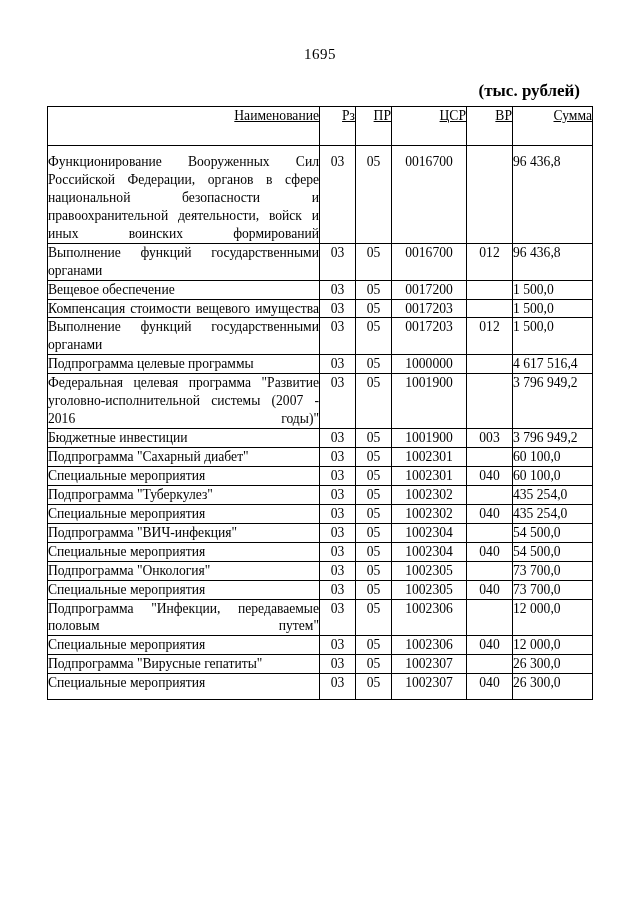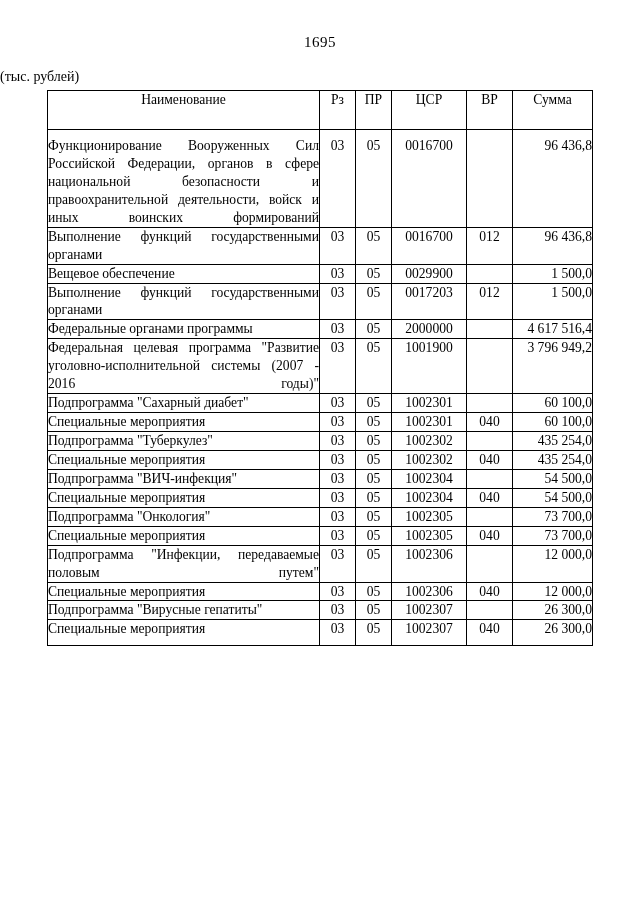--- a/index.html
+++ b/index.html
@@ -11,55 +11,57 @@
     width: 640px;
     height: 905px;
     font-family: "Liberation Serif", serif;
     color: #000000;
     position: relative;
   }
   .page {
     width: 640px;
     height: 905px;
     box-sizing: border-box;
-    padding: 0;
+    padding: 12px;
     position: relative;
   }
   .page-number {
     text-align: center;
     font-size: 15px;
     padding-top: 34px;
     letter-spacing: 0.5px;
   }
   .units-line {
-    text-align: left;
-    font-size: 14px;
+    text-align: right;
+    font-size: 17px;
     padding-right: 48px;
     padding-top: 18px;
+    font-weight: bold;
   }
   table.doc {
     border-collapse: collapse;
     margin: 5px auto 0 auto;
     width: 545px;
     table-layout: fixed;
   }
   table.doc td, table.doc th {
     border: 1px solid #000000;
     vertical-align: top;
     font-size: 13.6px;
     line-height: 1.32;
     padding: 0;
   }
   thead th {
-    text-align: center;
+    text-align: right;
     font-weight: normal;
     height: 38px;
     vertical-align: middle;
     font-size: 14px;
     padding: 2px 3px;
+    text-decoration: underline;
   }
   
   col.c-name { width: 272px; }
   col.c-rz   { width: 36px; }
   col.c-pr   { width: 36px; }
   col.c-csr  { width: 75px; }
   col.c-vr   { width: 46px; }
   col.c-sum  { width: 80px; }
 
   tbody td {
@@ -85,21 +87,20 @@
   }
   .cell-name.spread {
     text-align: justify;
     text-align-last: justify;
   }
   .cell-code {
     text-align: center;
     white-space: nowrap;
   }
   .cell-sum {
-    text-align: right;
     padding-right: 9px;
     white-space: nowrap;
   }
   .btm-align { vertical-align: bottom; }
 </style>
 </head>
 <body>
 
 <div class="page">
 
@@ -140,47 +141,63 @@
           <td class="cell-code btm-align">03</td>
           <td class="cell-code btm-align">05</td>
           <td class="cell-code btm-align">0016700</td>
           <td class="cell-code btm-align">012</td>
           <td class="cell-sum btm-align">96 436,8</td>
         </tr>
         <tr>
           <td class="cell-name single">Вещевое обеспечение</td>
           <td class="cell-code">03</td>
           <td class="cell-code">05</td>
-          <td class="cell-code">0029900</td>
+          <td class="cell-code">0017200</td>
           <td class="cell-code"></td>
           <td class="cell-sum">1 500,0</td>
+        </tr>
+        <tr>
+          <td class="cell-name spread">Компенсация стоимости вещевого имущества</td>
+          <td class="cell-code btm-align">03</td>
+          <td class="cell-code btm-align">05</td>
+          <td class="cell-code btm-align">0017203</td>
+          <td class="cell-code btm-align"></td>
+          <td class="cell-sum btm-align">1 500,0</td>
         </tr>
         <tr>
           <td class="cell-name spread">Выполнение функций государственными органами</td>
           <td class="cell-code btm-align">03</td>
           <td class="cell-code btm-align">05</td>
           <td class="cell-code btm-align">0017203</td>
           <td class="cell-code btm-align">012</td>
           <td class="cell-sum btm-align">1 500,0</td>
         </tr>
         <tr>
-          <td class="cell-name single">Федеральные органами программы</td>
-          <td class="cell-code">03</td>
-          <td class="cell-code">05</td>
-          <td class="cell-code">2000000</td>
+          <td class="cell-name single">Подпрограмма целевые программы</td>
+          <td class="cell-code">03</td>
+          <td class="cell-code">05</td>
+          <td class="cell-code">1000000</td>
           <td class="cell-code"></td>
           <td class="cell-sum">4 617 516,4</td>
         </tr>
         <tr>
           <td class="cell-name spread">Федеральная целевая программа "Развитие уголовно-исполнительной системы (2007 - 2016 годы)"</td>
           <td class="cell-code btm-align">03</td>
           <td class="cell-code btm-align">05</td>
           <td class="cell-code btm-align">1001900</td>
           <td class="cell-code btm-align"></td>
           <td class="cell-sum btm-align">3 796 949,2</td>
+        </tr>
+        <tr>
+          <td class="cell-name single">Бюджетные инвестиции</td>
+          <td class="cell-code">03</td>
+          <td class="cell-code">05</td>
+          <td class="cell-code">1001900</td>
+          <td class="cell-code">003</td>
+          <td class="cell-sum">3 796 949,2</td>
         </tr>
         <tr>
           <td class="cell-name single">Подпрограмма "Сахарный диабет"</td>
           <td class="cell-code">03</td>
           <td class="cell-code">05</td>
           <td class="cell-code">1002301</td>
           <td class="cell-code"></td>
           <td class="cell-sum">60 100,0</td>
         </tr>
         <tr>

